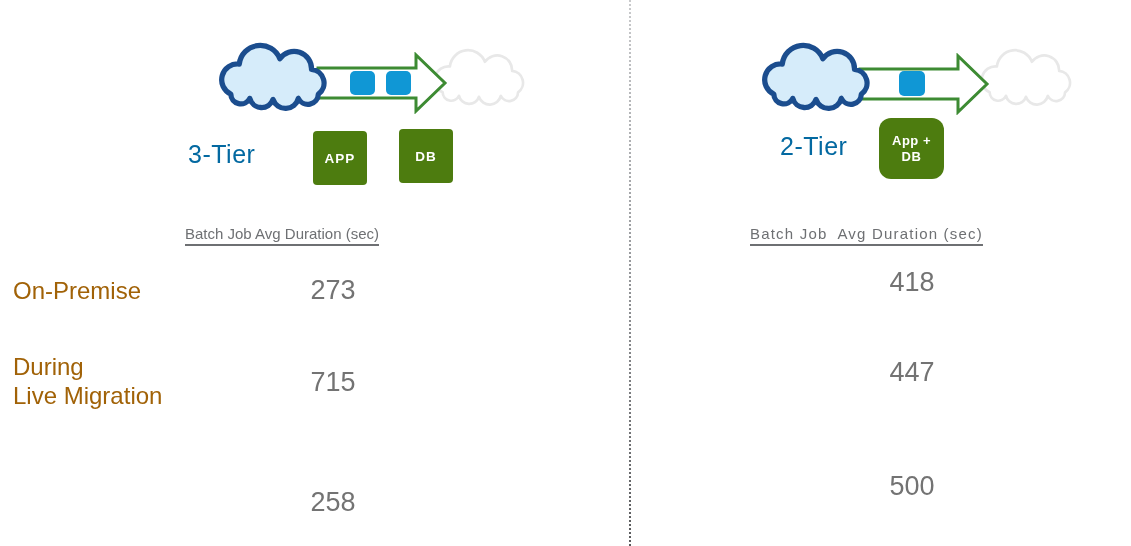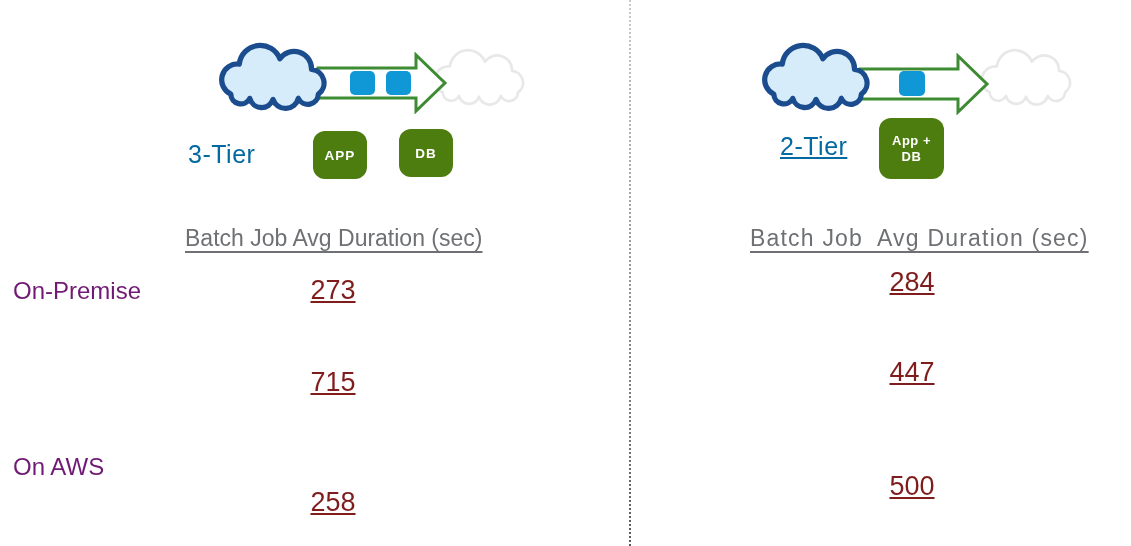--- a/index.html
+++ b/index.html
@@ -13,32 +13,32 @@
   .filled { z-index:3; }
   .tier-label {
     position:absolute; z-index:4; font-size:25px; color:#0369a1; letter-spacing:0.5px;
     white-space:nowrap;
   }
   .block {
     position:absolute; z-index:4; background:#4d7c0f; color:#ffffff;
     display:flex; flex-direction:column; align-items:center; justify-content:center;
     font-weight:bold; text-align:center;
   }
-  .block-sm { width:54px; height:48px; border-radius:12px; font-size:13.5px; letter-spacing:1px; }
+  .block-sm { width:54px; height:54px; border-radius:4px; font-size:13.5px; letter-spacing:1px; }
   .block-lg { width:65px; height:61px; border-radius:12px; font-size:13px; line-height:16px; letter-spacing:0.5px; }
   .tbl-header {
-    position:absolute; font-size:23px; color:#6e7073; white-space:pre;
+    position:absolute; font-size:15px; color:#6e7073; white-space:pre;
     text-decoration:underline; text-decoration-thickness:2px; text-underline-offset:5px;
   }
   .tbl-header.wide { letter-spacing:1.2px; }
   .row-label {
-    position:absolute; font-size:24px; color:#701a75; line-height:29px; white-space:nowrap;
+    position:absolute; font-size:24px; color:#a16207; line-height:29px; white-space:nowrap;
   }
   .val {
-    position:absolute; width:100px; text-align:center; font-size:27px; color:#7f1d1d; line-height:30px;text-decoration:underline;
+    position:absolute; width:100px; text-align:center; font-size:27px; color:#737373; line-height:30px;
   }
   .divider {
     position:absolute; left:629px; top:0; width:2px; height:546px; z-index:5;
     background:linear-gradient(to bottom, #c9cacc 0%, #9a9c9f 45%, #58595b 100%);
     -webkit-mask-image:repeating-linear-gradient(to bottom, #000 0 2px, transparent 2px 4px);
     mask-image:repeating-linear-gradient(to bottom, #000 0 2px, transparent 2px 4px);
   }
 </style>
 </head>
 <body>
@@ -74,51 +74,52 @@
 
     <div class="tbl-header" style="left:185px; top:225px;">Batch Job Avg Duration (sec)</div>
 
     <div class="row-label" style="left:13px; top:276px;">
       <div>On-Premise</div>
       <div></div>
     </div>
     <div class="val" style="left:283px; top:275px;">273</div>
 
     <div class="row-label" style="left:13px; top:352px;">
+      <div>During</div>
+      <div>Live Migration</div>
     </div>
     <div class="val" style="left:283px; top:367px;">715</div>
 
     <div class="row-label" style="left:13px; top:452px;">
-      <div>On AWS</div>
     </div>
     <div class="val" style="left:283px; top:487px;">258</div>
   </div>
 
   <div>
 
     <svg class="cloud ghost" style="left:976px; top:40px;" width="100" height="75" viewBox="0 0 220 145">
       <path d="M 30,105 A 30,30 0 0 1 46,48 A 40,40 0 0 1 123,38 A 33,33 0 0 1 183,58 A 26,26 0 0 1 196,105 A 20,20 0 0 1 158,113 A 25,25 0 0 1 110,115 A 23,23 0 0 1 66,113 A 19,19 0 0 1 30,105 Z" fill="#ffffff" stroke="#e8e8e8" stroke-width="6" stroke-linejoin="round"></path>
     </svg>
 
     <svg class="arrow" style="left:858px; top:53px;" width="132" height="62" viewBox="0 0 132 62">
       <path d="M 2,16 H 100 V 3 L 129,31 L 100,59 V 46 H 2 Z" fill="#ffffff" stroke="#3d8b33" stroke-width="3" stroke-linejoin="miter"></path>
       <rect x="41" y="18" width="26" height="25" rx="5" fill="#1097d5"></rect>
     </svg>
 
     <svg class="cloud filled" style="left:758px; top:35px;" width="116" height="84" viewBox="0 0 220 145">
       <path d="M 30,105 A 30,30 0 0 1 46,48 A 40,40 0 0 1 123,38 A 33,33 0 0 1 183,58 A 26,26 0 0 1 196,105 A 20,20 0 0 1 158,113 A 25,25 0 0 1 110,115 A 23,23 0 0 1 66,113 A 19,19 0 0 1 30,105 Z" fill="#d6ecfa" stroke="#1b4d8e" stroke-width="10" stroke-linejoin="round"></path>
     </svg>
 
-    <div class="tier-label" style="left:780px; top:132px;text-decoration:underline;">2-Tier</div>
+    <div class="tier-label" style="left:780px; top:132px;">2-Tier</div>
 
     <div class="block block-lg" style="left:879px; top:118px;">
       <span>App +</span>
       <span>DB</span>
     </div>
 
     <div class="tbl-header wide" style="left:750px; top:225px;">Batch Job  Avg Duration (sec)</div>
 
-    <div class="val" style="left:862px; top:267px;">284</div>
+    <div class="val" style="left:862px; top:267px;">418</div>
     <div class="val" style="left:862px; top:357px;">447</div>
     <div class="val" style="left:862px; top:471px;">500</div>
   </div>
 
 </div>
 
 </body></html>

